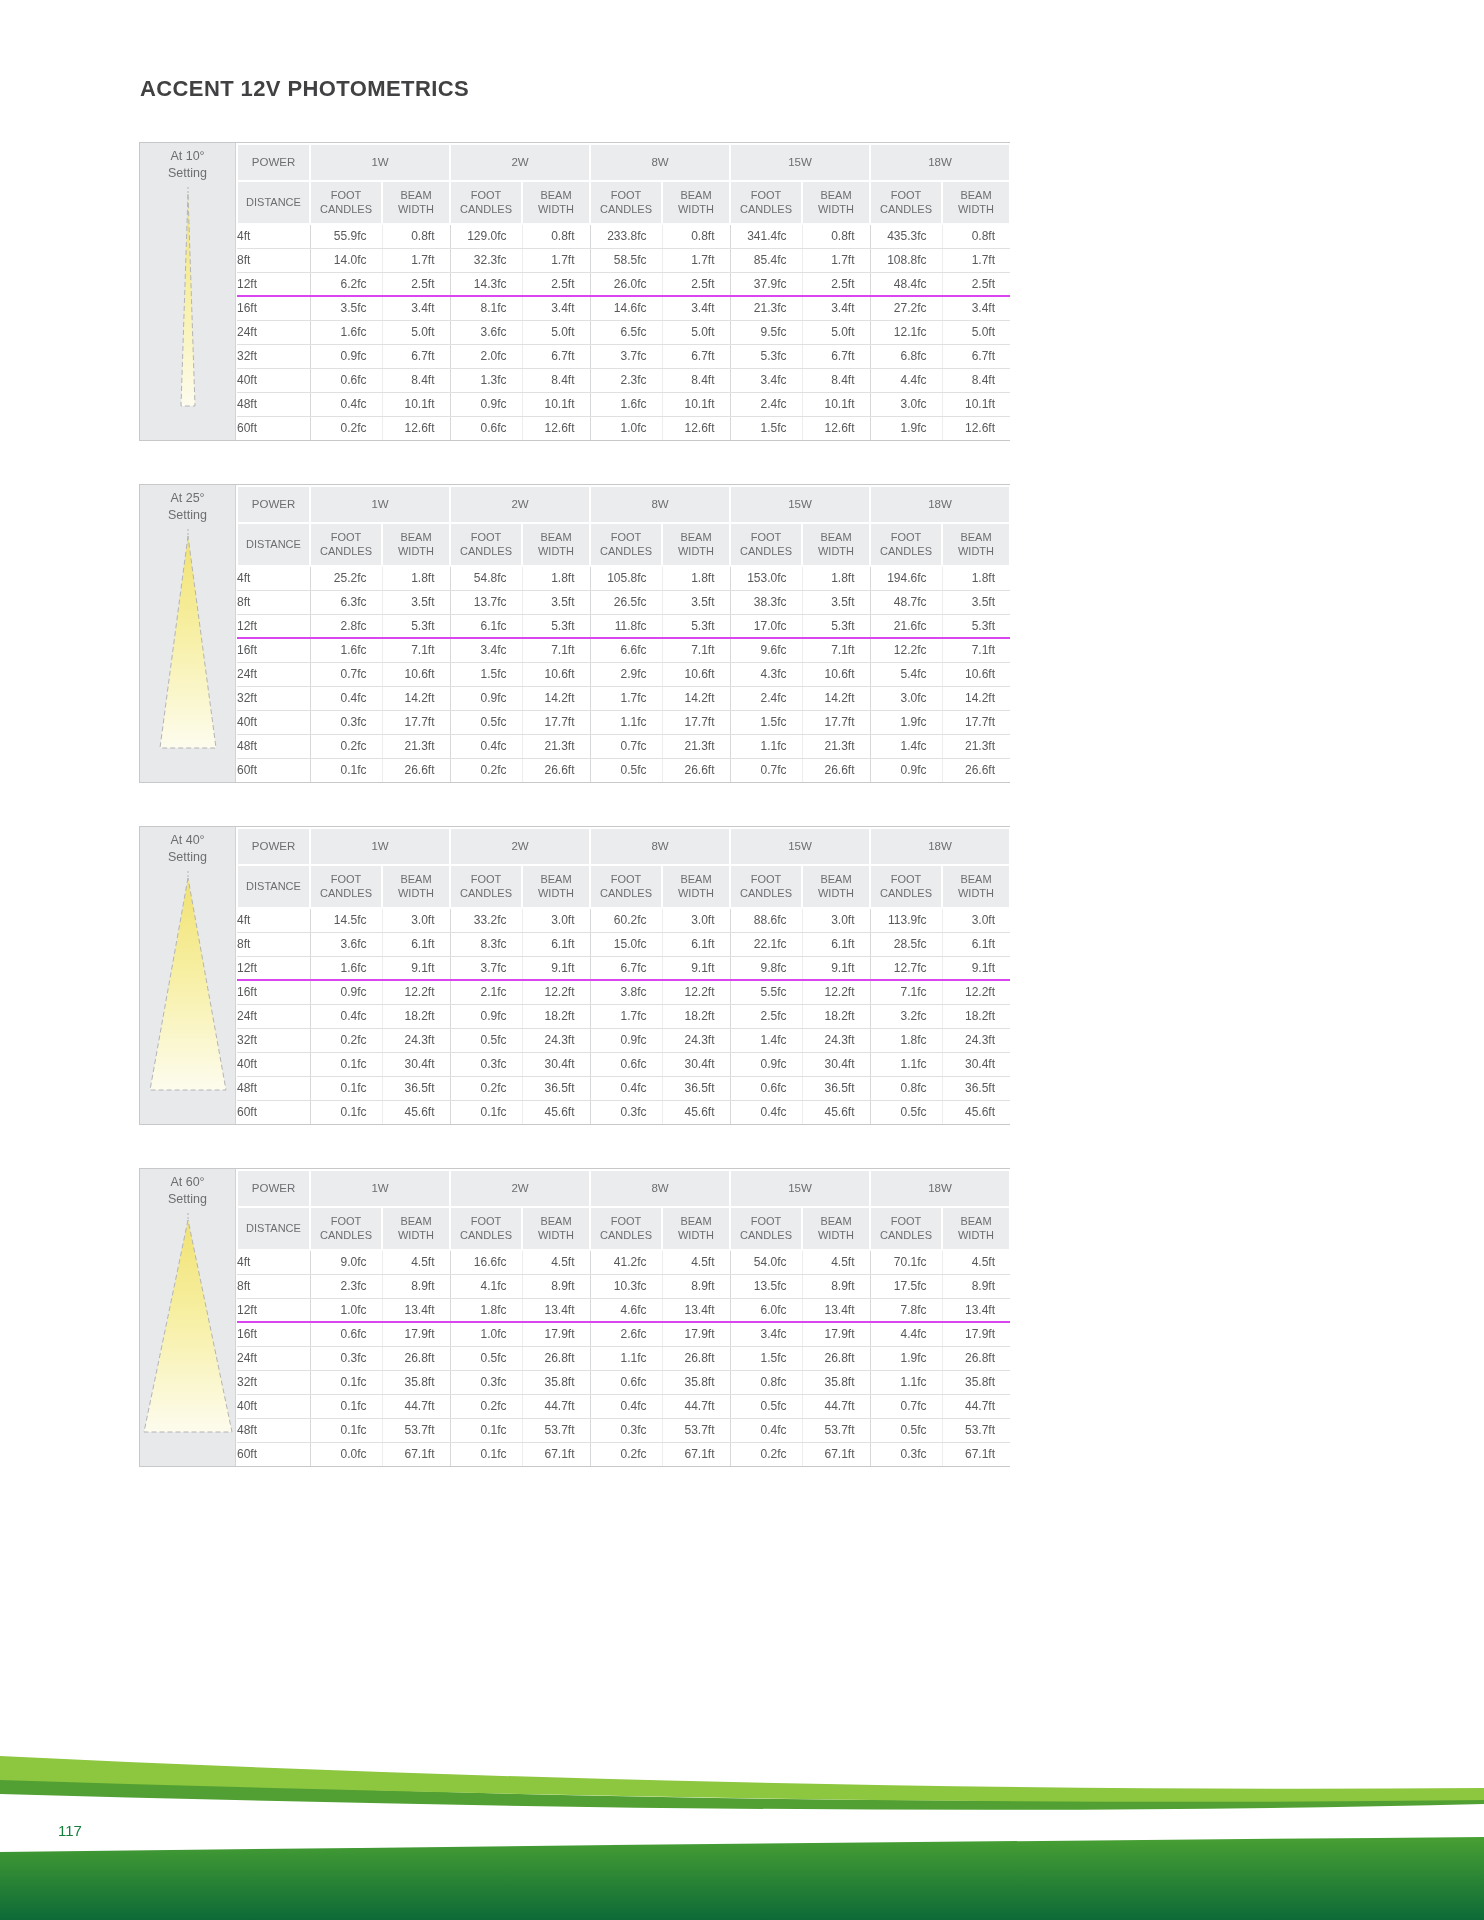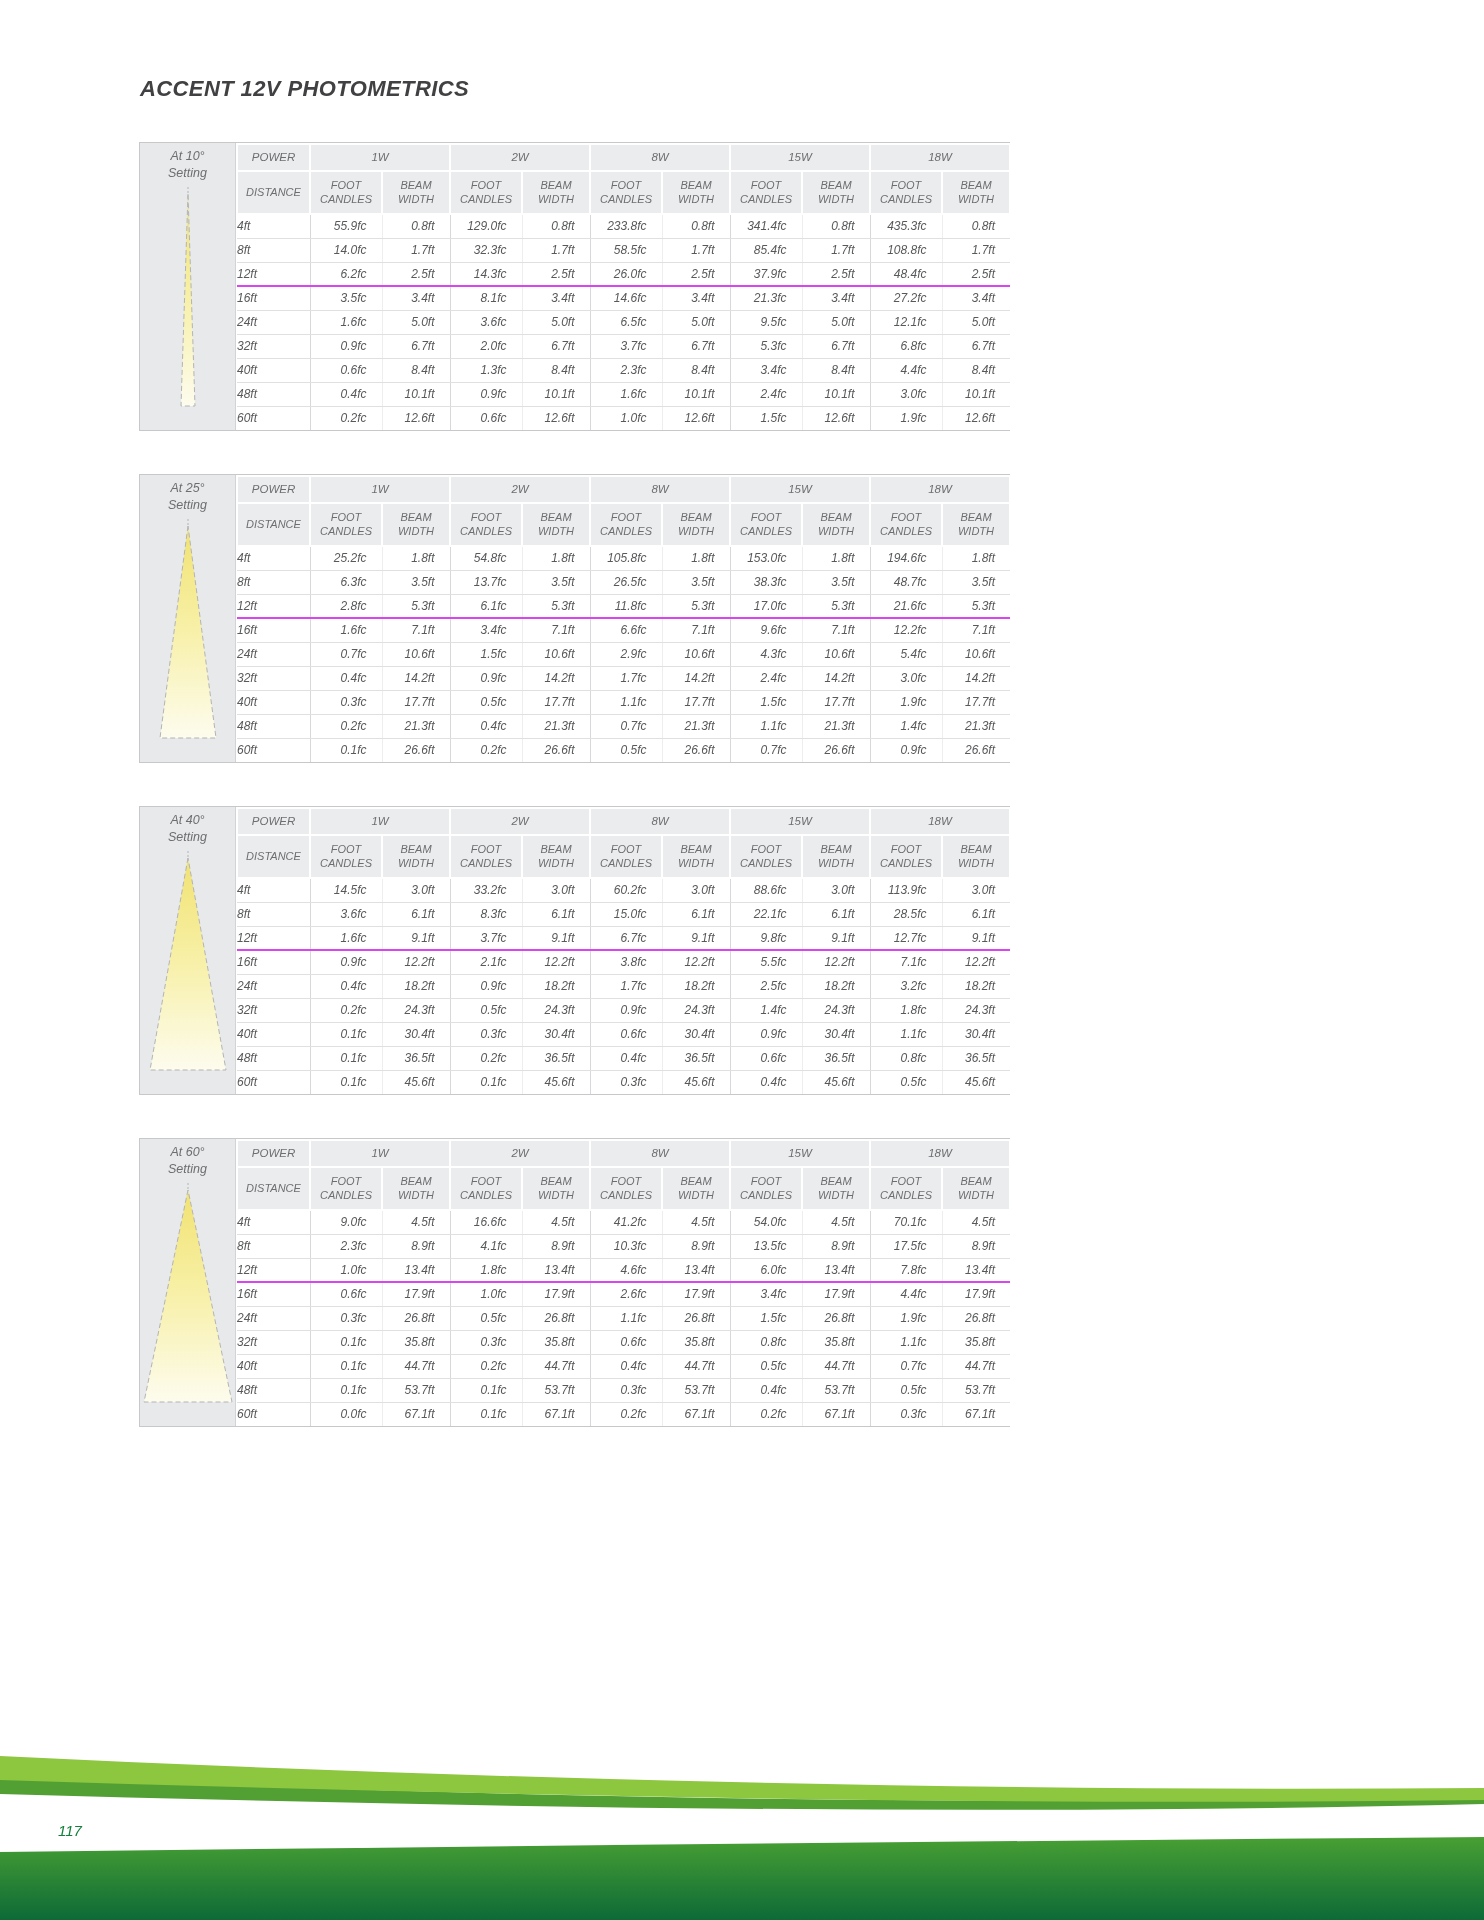--- a/index.html
+++ b/index.html
@@ -4,21 +4,20 @@
 <style>
   * { margin: 0; padding: 0; box-sizing: border-box; }
   body { margin: 0; background: #ffffff; }
   .page {
     position: relative;
     width: 1484px;
     height: 1920px;
     background: #ffffff;
     overflow: hidden;
     font-family: "Liberation Sans", "DejaVu Sans", sans-serif;
-    font-style: italic;
   }
   .page-title {
     position: absolute;
     left: 140px;
     top: 76px;
     font-size: 22px;
     font-weight: bold;
     color: #414042;
     letter-spacing: 0.4px;
   }
@@ -62,21 +61,21 @@
     background: #ebeced;
     font-weight: normal;
     font-size: 11px;
     color: #6d6e71;
     border: 2px solid #ffffff;
     text-align: center;
     vertical-align: middle;
     line-height: 1.25;
     padding: 2px 4px;
   }
-  .ptable-grid tr.hr1 th { height: 27px; font-size: 11.5px; }
+  .ptable-grid tr.hr1 th { height: 37px; font-size: 11.5px; }
   .ptable-grid tr.hr2 th { height: 43px; }
   .ptable-grid td {
     font-size: 12px;
     color: #58595b;
     height: 24px;
     border-bottom: 1px solid #e0e0e1;
     vertical-align: middle;
     background: #ffffff;
   }
   .ptable-grid td.c-distv { text-align: left; }

